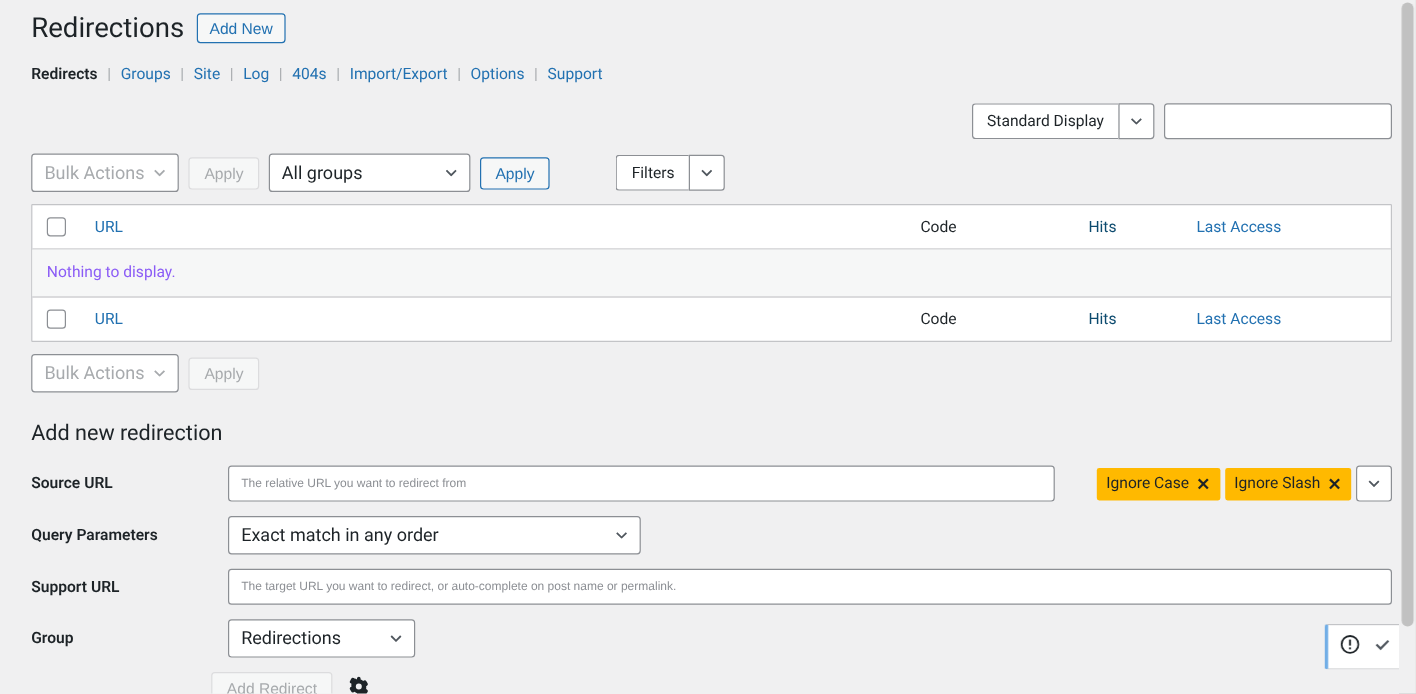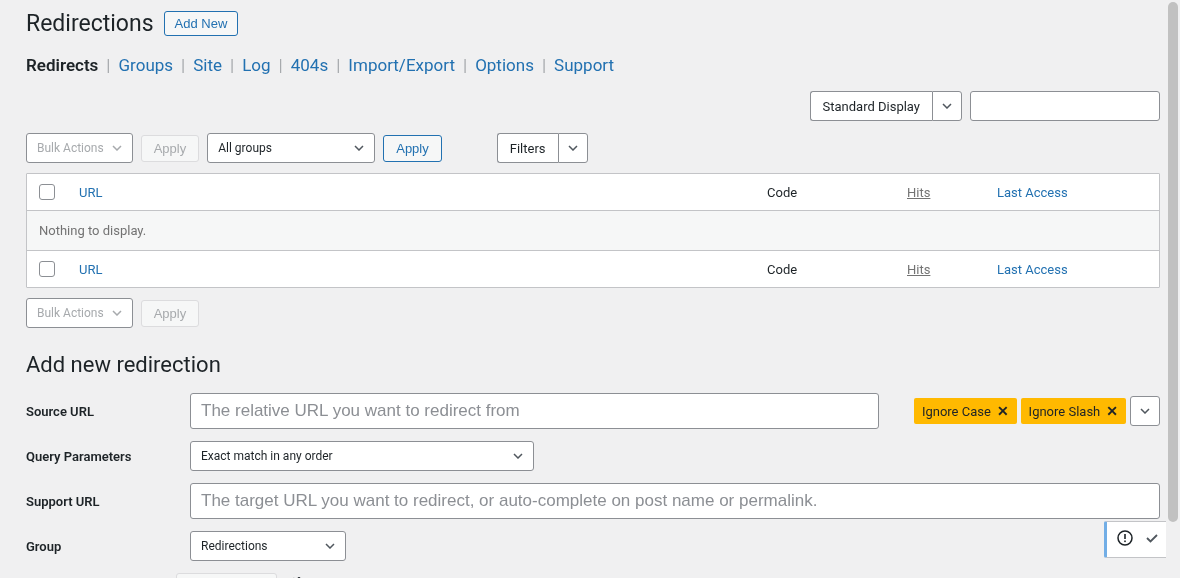--- a/index.html
+++ b/index.html
@@ -3,48 +3,48 @@
 <meta charset="utf-8">
 <style>
 * { box-sizing: border-box; margin: 0; padding: 0; }
 body { font-family: -apple-system, BlinkMacSystemFont, "Segoe UI", Roboto, sans-serif; font-size: 13px; color: #1d2327; background: #f0f0f1; width: 1180px; height: 578px; overflow: hidden; }
 .wrap { padding: 10px 20px 0 26px; }
 .header { display: flex; align-items: center; gap: 10px; margin-bottom: 18px; }
 .header h1 { font-size: 23px; font-weight: 400; color: #1d2327; }
 .btn { border: 1px solid #2271b1; border-radius: 3px; background: #f6f7f7; color: #2271b1; padding: 5px 12px; cursor: pointer; font-size: 13px; display: inline-flex; align-items: center; }
 .btn-add { padding: 4px 10px; font-size: 13px; border-radius: 3px; }
 .btn-disabled { color: #a7aaad; border-color: #dcdcde; background: #f6f7f7; cursor: default; }
-.tabs { display: flex; gap: 8px; margin-bottom: 16px; font-size: 17px; }
+.tabs { display: flex; gap: 8px; margin-bottom: 16px; font-size: 13px; }
 .tabs a { color: #2271b1; text-decoration: none; }
 .tabs a.active { color: #1d2327; font-weight: 600; }
 .tabs .sep { color: #a7aaad; }
 .topbar { display: flex; justify-content: flex-end; gap: 8px; margin-bottom: 12px; }
-.select-like { display: inline-flex; align-items: center; justify-content: space-between; border: 1px solid #8c8f94; border-radius: 3px; background: #fff; padding: 6px 10px; cursor: pointer; font-size: 12px; min-height: 30px; }
+.select-like { display: inline-flex; align-items: center; justify-content: space-between; border: 1px solid #8c8f94; border-radius: 3px; background: #fff; padding: 6px 10px; cursor: pointer; font-size: 15px; min-height: 30px; }
 .select-split { display: inline-flex; padding-left: 47px; }
 .select-split .main { border: 1px solid #8c8f94; border-right: none; border-radius: 3px 0 0 3px; background: #fff; padding: 6px 12px; display: flex; align-items: center; min-height: 30px; }
 .select-split .caret-box { border: 1px solid #8c8f94; border-radius: 0 3px 3px 0; background: #fff; width: 30px; display: flex; align-items: center; justify-content: center; cursor: pointer; }
 .caret { display: inline-block; }
 .caret svg { display: block; }
 .input-box { border: 1px solid #8c8f94; border-radius: 3px; background: #fff; padding: 6px 10px; min-height: 30px; width: 190px; }
 .actionbar { display: flex; gap: 8px; align-items: center; margin-bottom: 10px; }
 .select-wide { width: 168px; justify-content: space-between; }
 .table { border: 1px solid #c3c4c7; border-radius: 1px; background: #fff; margin-bottom: 10px; }
 .thead, .tfoot { display: flex; align-items: center; padding: 10px 12px; border-bottom: 1px solid #c3c4c7; font-size: 13px; }
 .tfoot { border-bottom: none; border-top: 1px solid #c3c4c7; }
 .th-check { width: 40px; display: flex; align-items: center; }
 .th-url { flex: 1; color: #2271b1; }
 .th-code { width: 140px; color: #1d2327; }
-.th-hits { width: 90px; color: #737373; text-decoration: underline; }
+.th-hits { width: 90px; color: #0c4a6e; }
 .th-last { width: 150px; color: #2271b1; }
-.tbody { padding: 12px 12px; background: #f6f7f7; color: #737373; font-size: 13px; }
+.tbody { padding: 12px 12px; background: #f6f7f7; color: #8b5cf6; font-size: 13px; }
 .checkbox { width: 16px; height: 16px; border: 1px solid #8c8f94; border-radius: 3px; background: #fff; }
-.section-title { font-size: 22px; font-weight: 400; color: #1d2327; margin: 24px 0 16px; }
+.section-title { font-size: 18px; font-weight: 400; color: #1d2327; margin: 24px 0 16px; }
 .form-row { display: flex; align-items: center; margin-bottom: 12px; gap: 14px; }
 .form-label { width: 150px; font-size: 13px; font-weight: 600; color: #1d2327; }
-.form-input { flex: 1; border: 1px solid #8c8f94; border-radius: 3px; background: #fff; padding: 7px 10px; font-size: 17px; min-height: 30px; color: #1d2327; }
+.form-input { flex: 1; border: 1px solid #8c8f94; border-radius: 3px; background: #fff; padding: 7px 10px; font-size: 10px; min-height: 30px; color: #1d2327; }
 .form-input::placeholder { color: #8c8f94; }
 .source-wrap { display: flex; gap: 8px; flex: 1; align-items: center; }
 .source-input { flex: 1; }
 .tags { display: flex; gap: 4px; align-items: center; padding-left: 27px; }
 .tag { background: #ffb900; color: #1d2327; padding: 5px 8px; border-radius: 2px; font-size: 13px; display: inline-flex; align-items: center; gap: 6px; }
 .tag .x { font-weight: 700; cursor: pointer; font-size: 14px; }
 .tag-caret { border: 1px solid #8c8f94; border-radius: 3px; background: #fff; width: 30px; height: 30px; display: flex; align-items: center; justify-content: center; cursor: pointer; }
 .select-narrow { width: 344px; justify-content: space-between; }
 .select-group { width: 156px; justify-content: space-between; }
 .form-actions { display: flex; align-items: center; gap: 12px; margin-left: 150px; }

